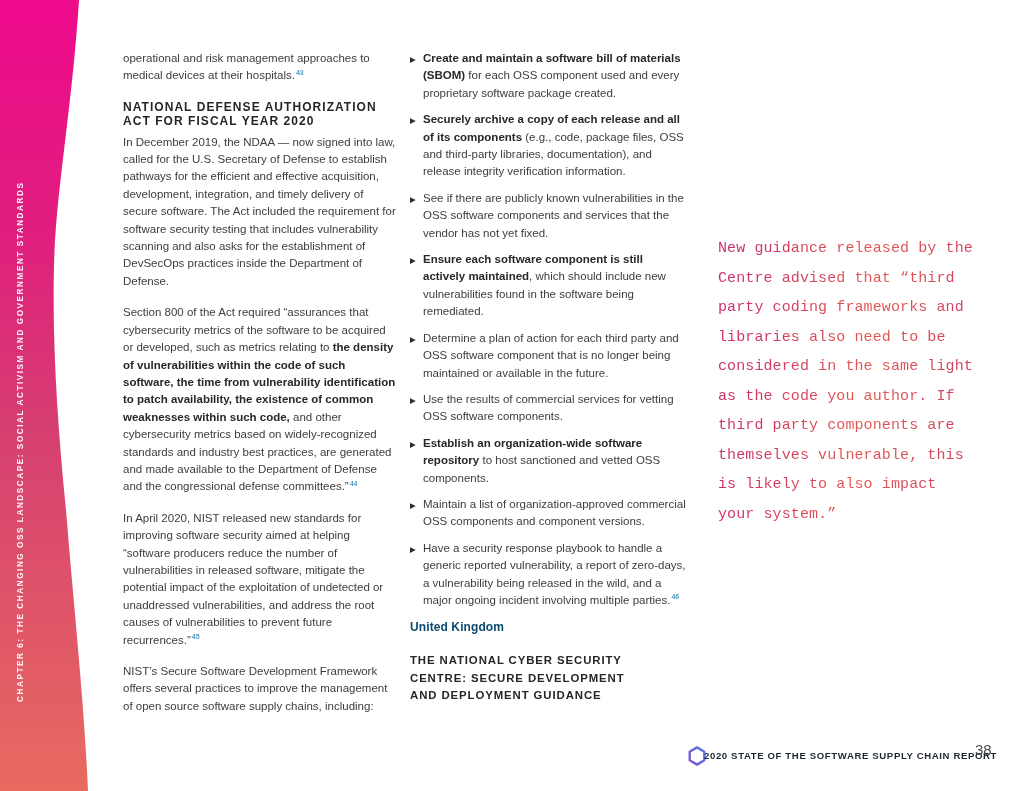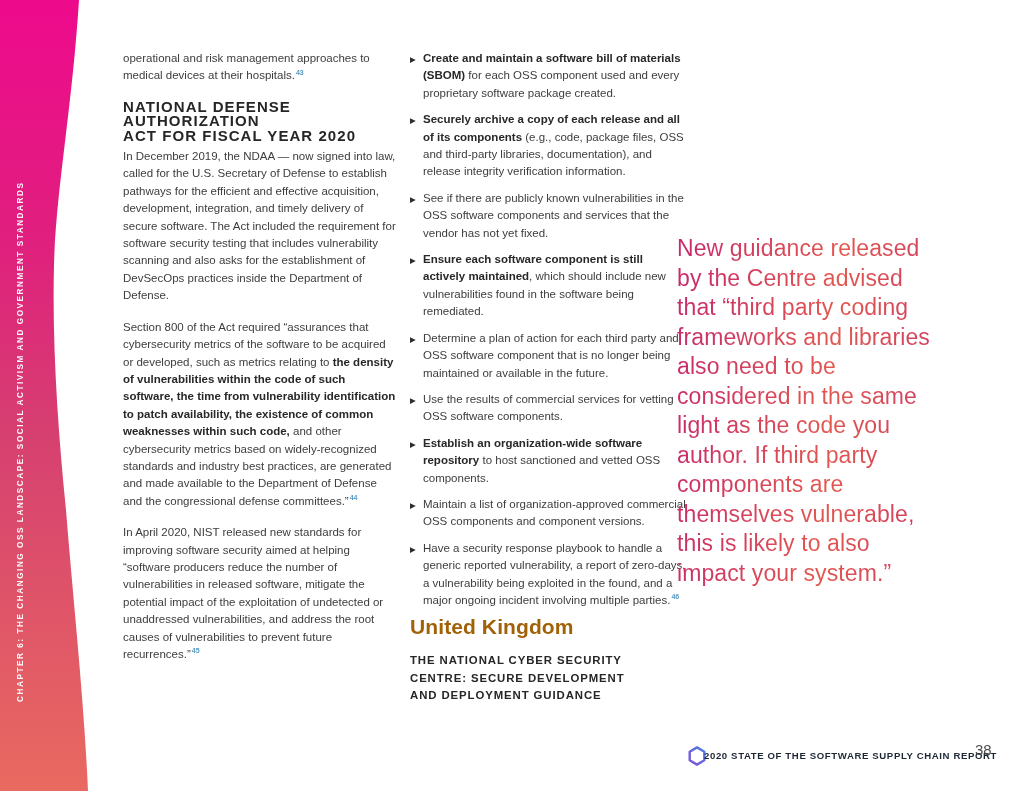--- a/index.html
+++ b/index.html
@@ -11,40 +11,40 @@
   .sidebar-label{position:absolute;left:16px;top:702px;width:578px;white-space:nowrap;
         transform-origin:0 0;transform:rotate(-90deg);
         font-size:8.2px;font-weight:bold;letter-spacing:1.55px;
         color:rgba(255,255,255,0.95);}
 
   
   .col{position:absolute;top:50px;color:#3d3d3d;font-size:11.5px;line-height:17.4px;}
   .col-left{left:123px;width:276px;}
   .col-mid{left:410px;width:276px;}
   .para{margin:0 0 14px 0;}
-  .h-upper{font-weight:bold;color:#262626;letter-spacing:1.05px;font-size:15px;
+  .h-upper{font-weight:bold;color:#262626;letter-spacing:1.05px;font-size:12px;
         line-height:14.4px;white-space:pre-line;margin:15px 0 5px 0;}
   .b{font-weight:bold;color:#282828;}
   sup.fn{font-size:7px;color:#579BC5;font-weight:bold;line-height:0;vertical-align:super;margin-left:1px;}
 
   
   .bullet{display:flex;margin:0 0 9px 0;}
   .bullet .marker{flex:0 0 13px;font-size:7.5px;line-height:17.4px;color:#2e2e2e;padding-top:1px;}
   .bullet .btext{flex:1;}
 
-  .uk-heading{font-size:21px;font-weight:bold;color:#a16207;margin:6px 0 7px 0;line-height:18px;letter-spacing:0.1px;}
+  .uk-heading{font-size:12px;font-weight:bold;color:#0c4a6e;margin:6px 0 7px 0;line-height:18px;letter-spacing:0.1px;}
   .ncsc-heading{font-weight:bold;color:#262626;letter-spacing:0.9px;font-size:11.4px;
         line-height:17.2px;white-space:pre-line;margin:16px 0 6px 0;}
 
   
-  .quote{position:absolute;left:677px;top:234px;width:260px;
-        font-size:23px;line-height:29.5px;letter-spacing:0.1px;
+  .quote{position:absolute;left:718px;top:234px;width:260px;
+        font-size:15px;line-height:29.5px;letter-spacing:0.1px;
         color:#C7296C;
         background:linear-gradient(94deg,#C7296C 0%,#E2584F 58%,#CC3A64 100%);
-        -webkit-background-clip:text;background-clip:text;}
+        -webkit-background-clip:text;background-clip:text;font-family:Liberation Mono, monospace;}
   @supports ((-webkit-background-clip:text) or (background-clip:text)){
     .quote{color:transparent;-webkit-text-fill-color:transparent;}
   }
 
   
   .footer-logo{position:absolute;left:688px;top:746px;}
   .footer-label{position:absolute;left:704px;top:750px;font-size:9.6px;font-weight:bold;
         letter-spacing:0.62px;color:#1D2734;}
   .page-num{position:absolute;left:975px;top:741px;font-size:15px;color:#4B4B4B;}
 </style>
@@ -66,20 +66,21 @@
   </svg>
   <div class="sidebar-label">CHAPTER 6: THE CHANGING OSS LANDSCAPE: SOCIAL ACTIVISM AND GOVERNMENT STANDARDS</div>
 
   <div class="col col-left">
     <p class="para"><span>operational and risk management approaches to medical devices at their hospitals.</span><sup class="fn">43</sup></p>
     <h3 class="h-upper">NATIONAL DEFENSE AUTHORIZATION
 ACT FOR FISCAL YEAR 2020</h3>
     <p class="para"><span>In December 2019, the NDAA — now signed into law, called for the U.S. Secretary of Defense to establish pathways for the efficient and effective acquisition, development, integration, and timely delivery of secure software. The Act included the requirement for software security testing that includes vulnerability scanning and also asks for the establishment of DevSecOps practices inside the Department of Defense.</span></p>
     <p class="para"><span>Section 800 of the Act required “assurances that cybersecurity metrics of the software to be acquired or developed, such as metrics relating to </span><span class="b">the density of vulnerabilities within the code of such software, the time from vulnerability identification to patch availability, the existence of common weaknesses within such code,</span><span> and other cybersecurity metrics based on widely-recognized standards and industry best practices, are generated and made available to the Department of Defense and the congressional defense committees.”</span><sup class="fn">44</sup></p>
     <p class="para"><span>In April 2020, NIST released new standards for improving software security aimed at helping “software producers reduce the number of vulnerabilities in released software, mitigate the potential impact of the exploitation of undetected or unaddressed vulnerabilities, and address the root causes of vulnerabilities to prevent future recurrences.”</span><sup class="fn">45</sup></p>
+    <p class="para"><span>NIST’s Secure Software Development Framework offers several practices to improve the management of open source software supply chains, including:</span></p>
   </div>
 
   <div class="col col-mid">
 
     <div class="bullet">
       <span class="marker">▶</span>
       <div class="btext"><span class="b">Create and maintain a software bill of materials (SBOM)</span><span> for each OSS component used and every proprietary software package created.</span></div>
     </div>
     <div class="bullet">
       <span class="marker">▶</span>
@@ -104,21 +105,21 @@
     <div class="bullet">
       <span class="marker">▶</span>
       <div class="btext"><span class="b">Establish an organization-wide software repository</span><span> to host sanctioned and vetted OSS components.</span></div>
     </div>
     <div class="bullet">
       <span class="marker">▶</span>
       <div class="btext"><span>Maintain a list of organization-approved commercial OSS components and component versions.</span></div>
     </div>
     <div class="bullet">
       <span class="marker">▶</span>
-      <div class="btext"><span>Have a security response playbook to handle a generic reported vulnerability, a report of zero-days, a vulnerability being exploited in the found, and a major ongoing incident involving multiple parties.</span><sup class="fn">46</sup></div>
+      <div class="btext"><span>Have a security response playbook to handle a generic reported vulnerability, a report of zero-days, a vulnerability being released in the wild, and a major ongoing incident involving multiple parties.</span><sup class="fn">46</sup></div>
     </div>
 
     <h2 class="uk-heading">United Kingdom</h2>
     <h3 class="ncsc-heading">THE NATIONAL CYBER SECURITY
 CENTRE: SECURE DEVELOPMENT
 AND DEPLOYMENT GUIDANCE</h3>
   </div>
 
   <div class="quote">New guidance released by the Centre advised that “third party coding frameworks and libraries also need to be considered in the same light as the code you author. If third party components are themselves vulnerable, this is likely to also impact your system.”</div>
 

